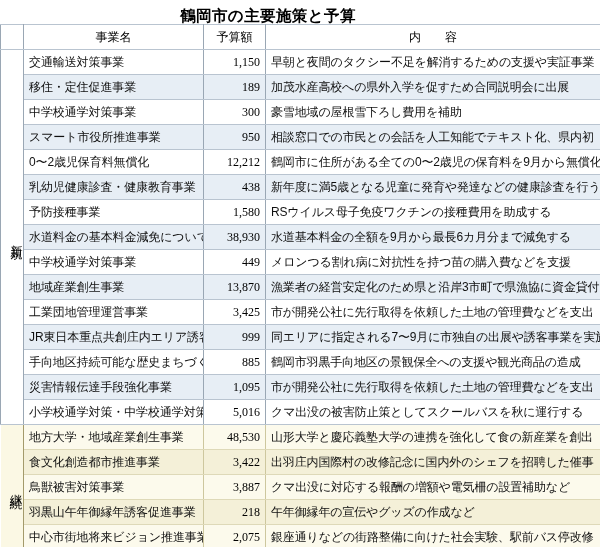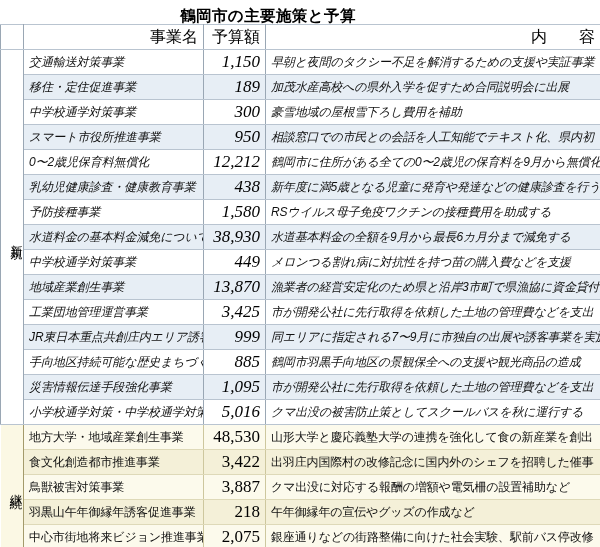--- a/index.html
+++ b/index.html
@@ -76,22 +76,22 @@
     vertical-align: middle;
     font-weight: normal;
     overflow: hidden;
     white-space: nowrap;
   }
 
   
   thead th {
     background: #ffffff;
     font-weight: bold;
-    font-size: 16px;
-    text-align: right;
+    font-size: 12px;
+    text-align: center;
     height: 24px;
     border-top: none;
     border-bottom: 1.6px solid #3a3a3a;
     color: #000;
   }
   th.h-label {
     border-left: none;
   }
 
   
@@ -116,38 +116,38 @@
   }
 
   td.name {
     text-align: left;
     font-size: 12px;
     letter-spacing: -0.1px;
     color: #101010;
   }
   td.budget {
     text-align: right;
-    font-size: 17px;
+    font-size: 12px;
     font-family: "Liberation Serif", "DejaVu Serif", serif;
     padding-right: 4px;
     color: #000;
   }
   td.desc {
     text-align: left;
     font-size: 12px;
     letter-spacing: -0.15px;
     border-right: none;
     color: #101010;
     margin-top: 41px;
   }
 
   
   tr.sec-new td.name,
   tr.sec-new td.budget,
-  tr.sec-new td.desc { background: #ffffff; font-style: italic; }
+  tr.sec-new td.desc { background: #ffffff; }
   tr.sec-new.alt td.name,
   tr.sec-new.alt td.budget,
   tr.sec-new.alt td.desc { background: #e7eef5; }
   td.sec-label.new { background: #ffffff; }
 
   
   tr.sec-cont td.name,
   tr.sec-cont td.budget,
   tr.sec-cont td.desc { background: #fcfaec; }
   tr.sec-cont.alt td.name,

